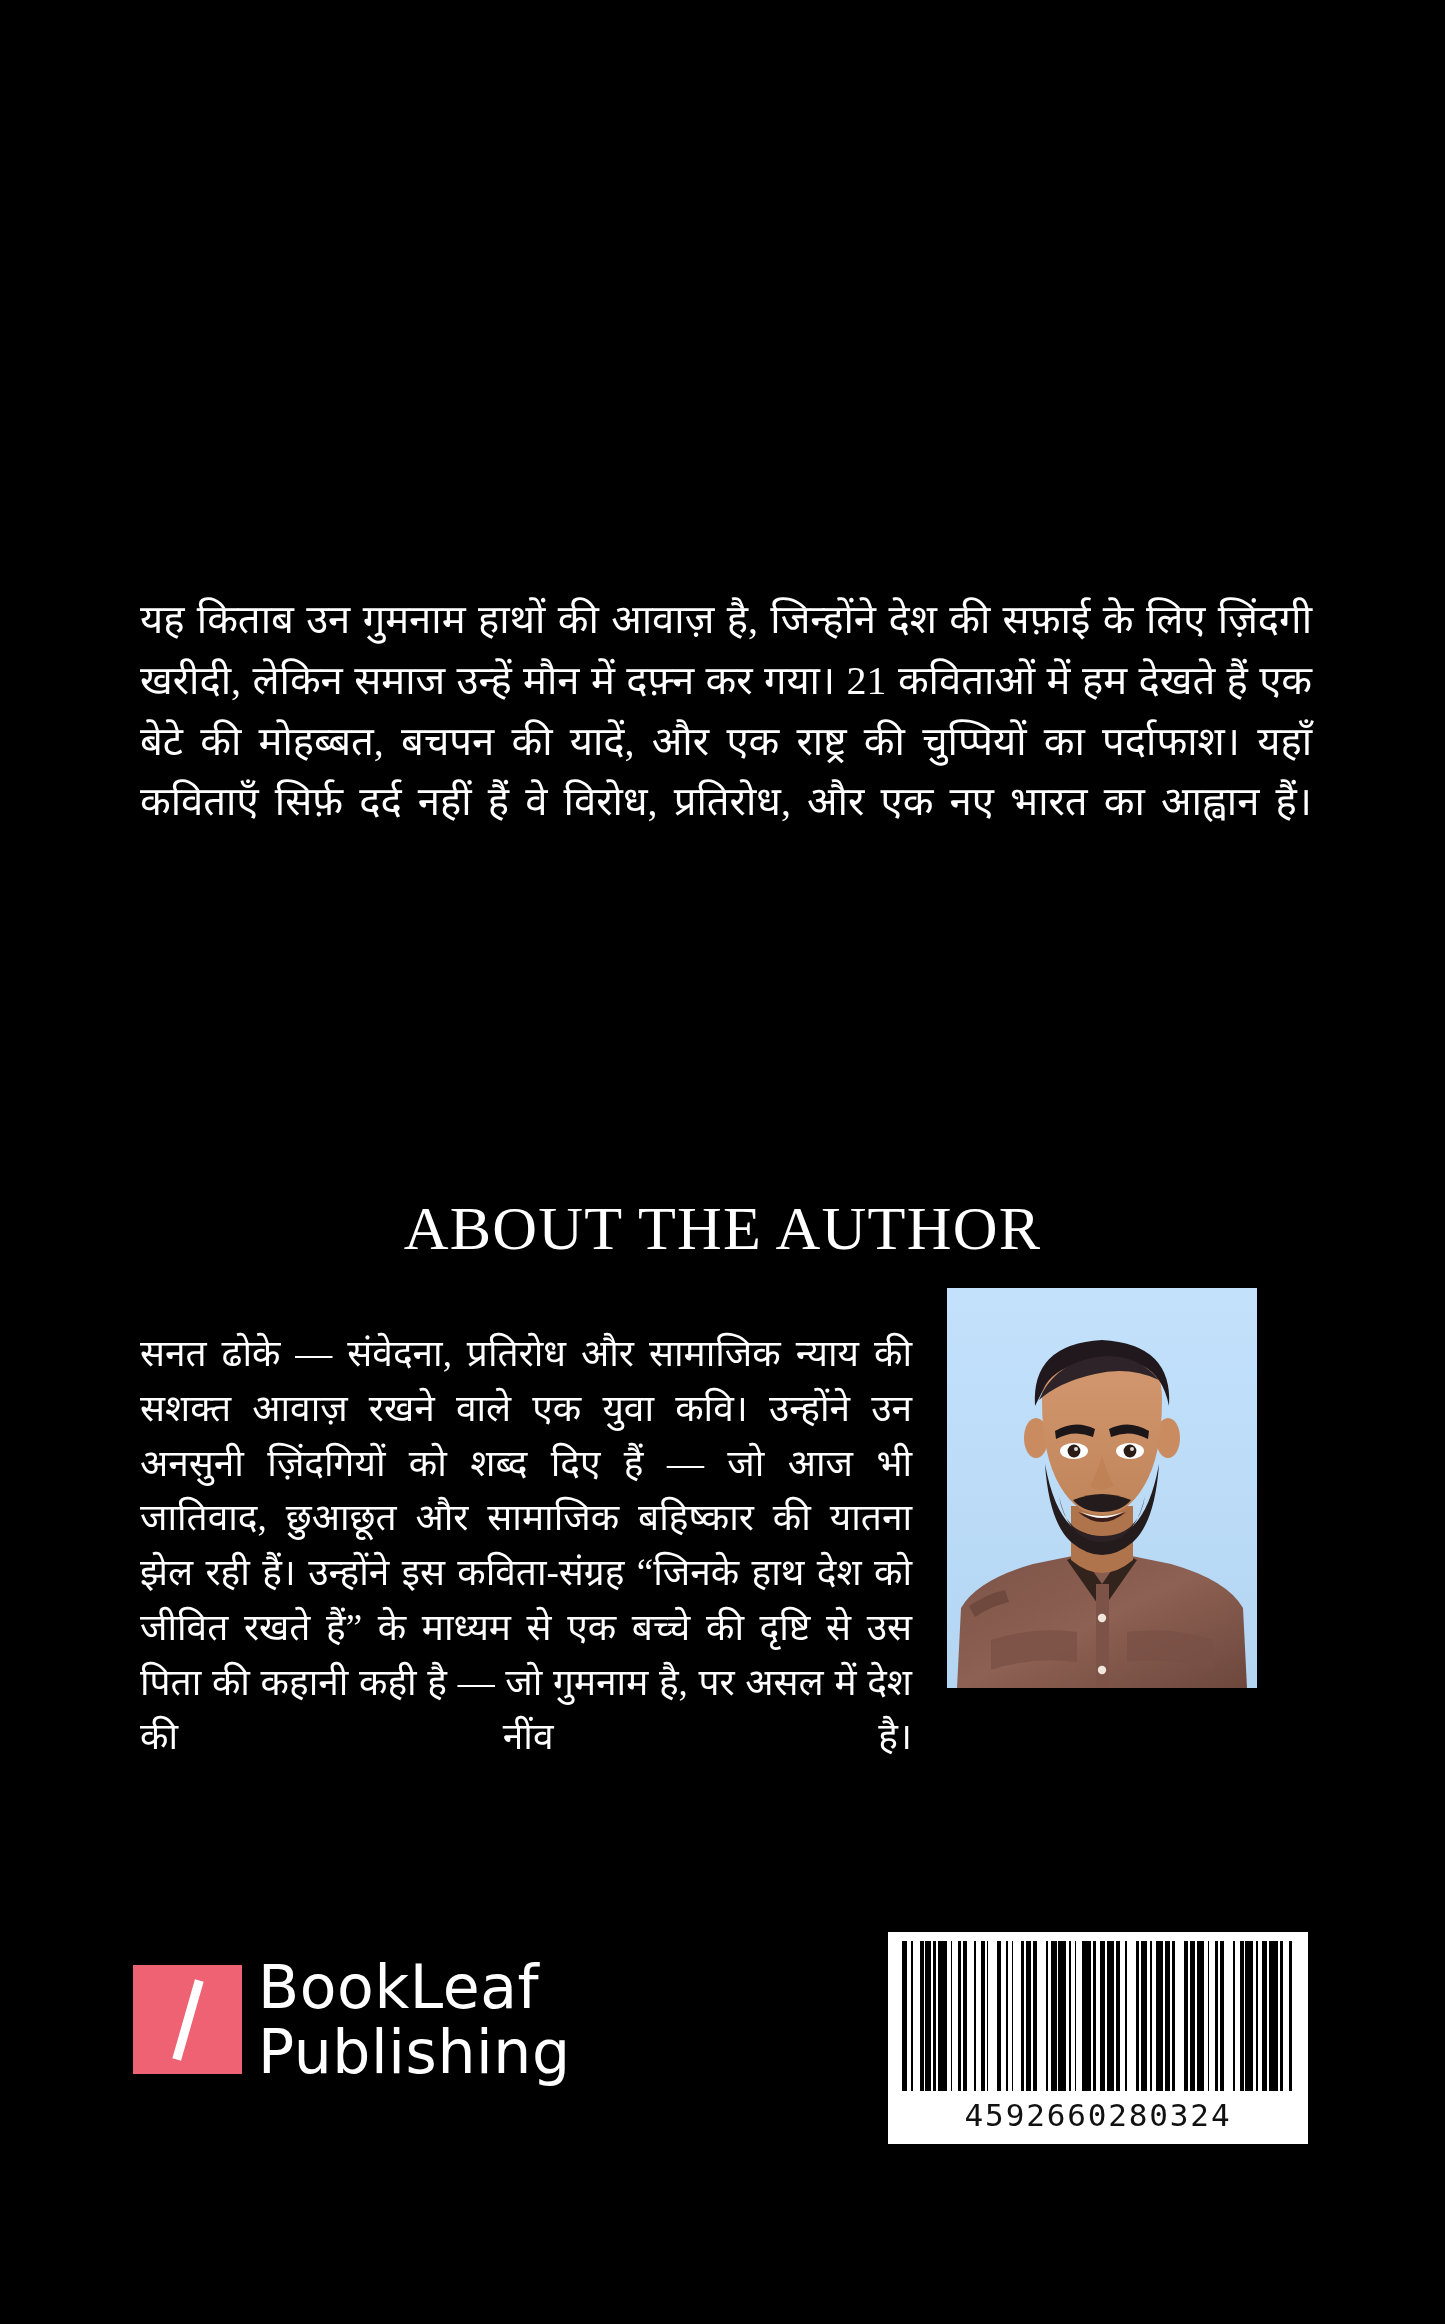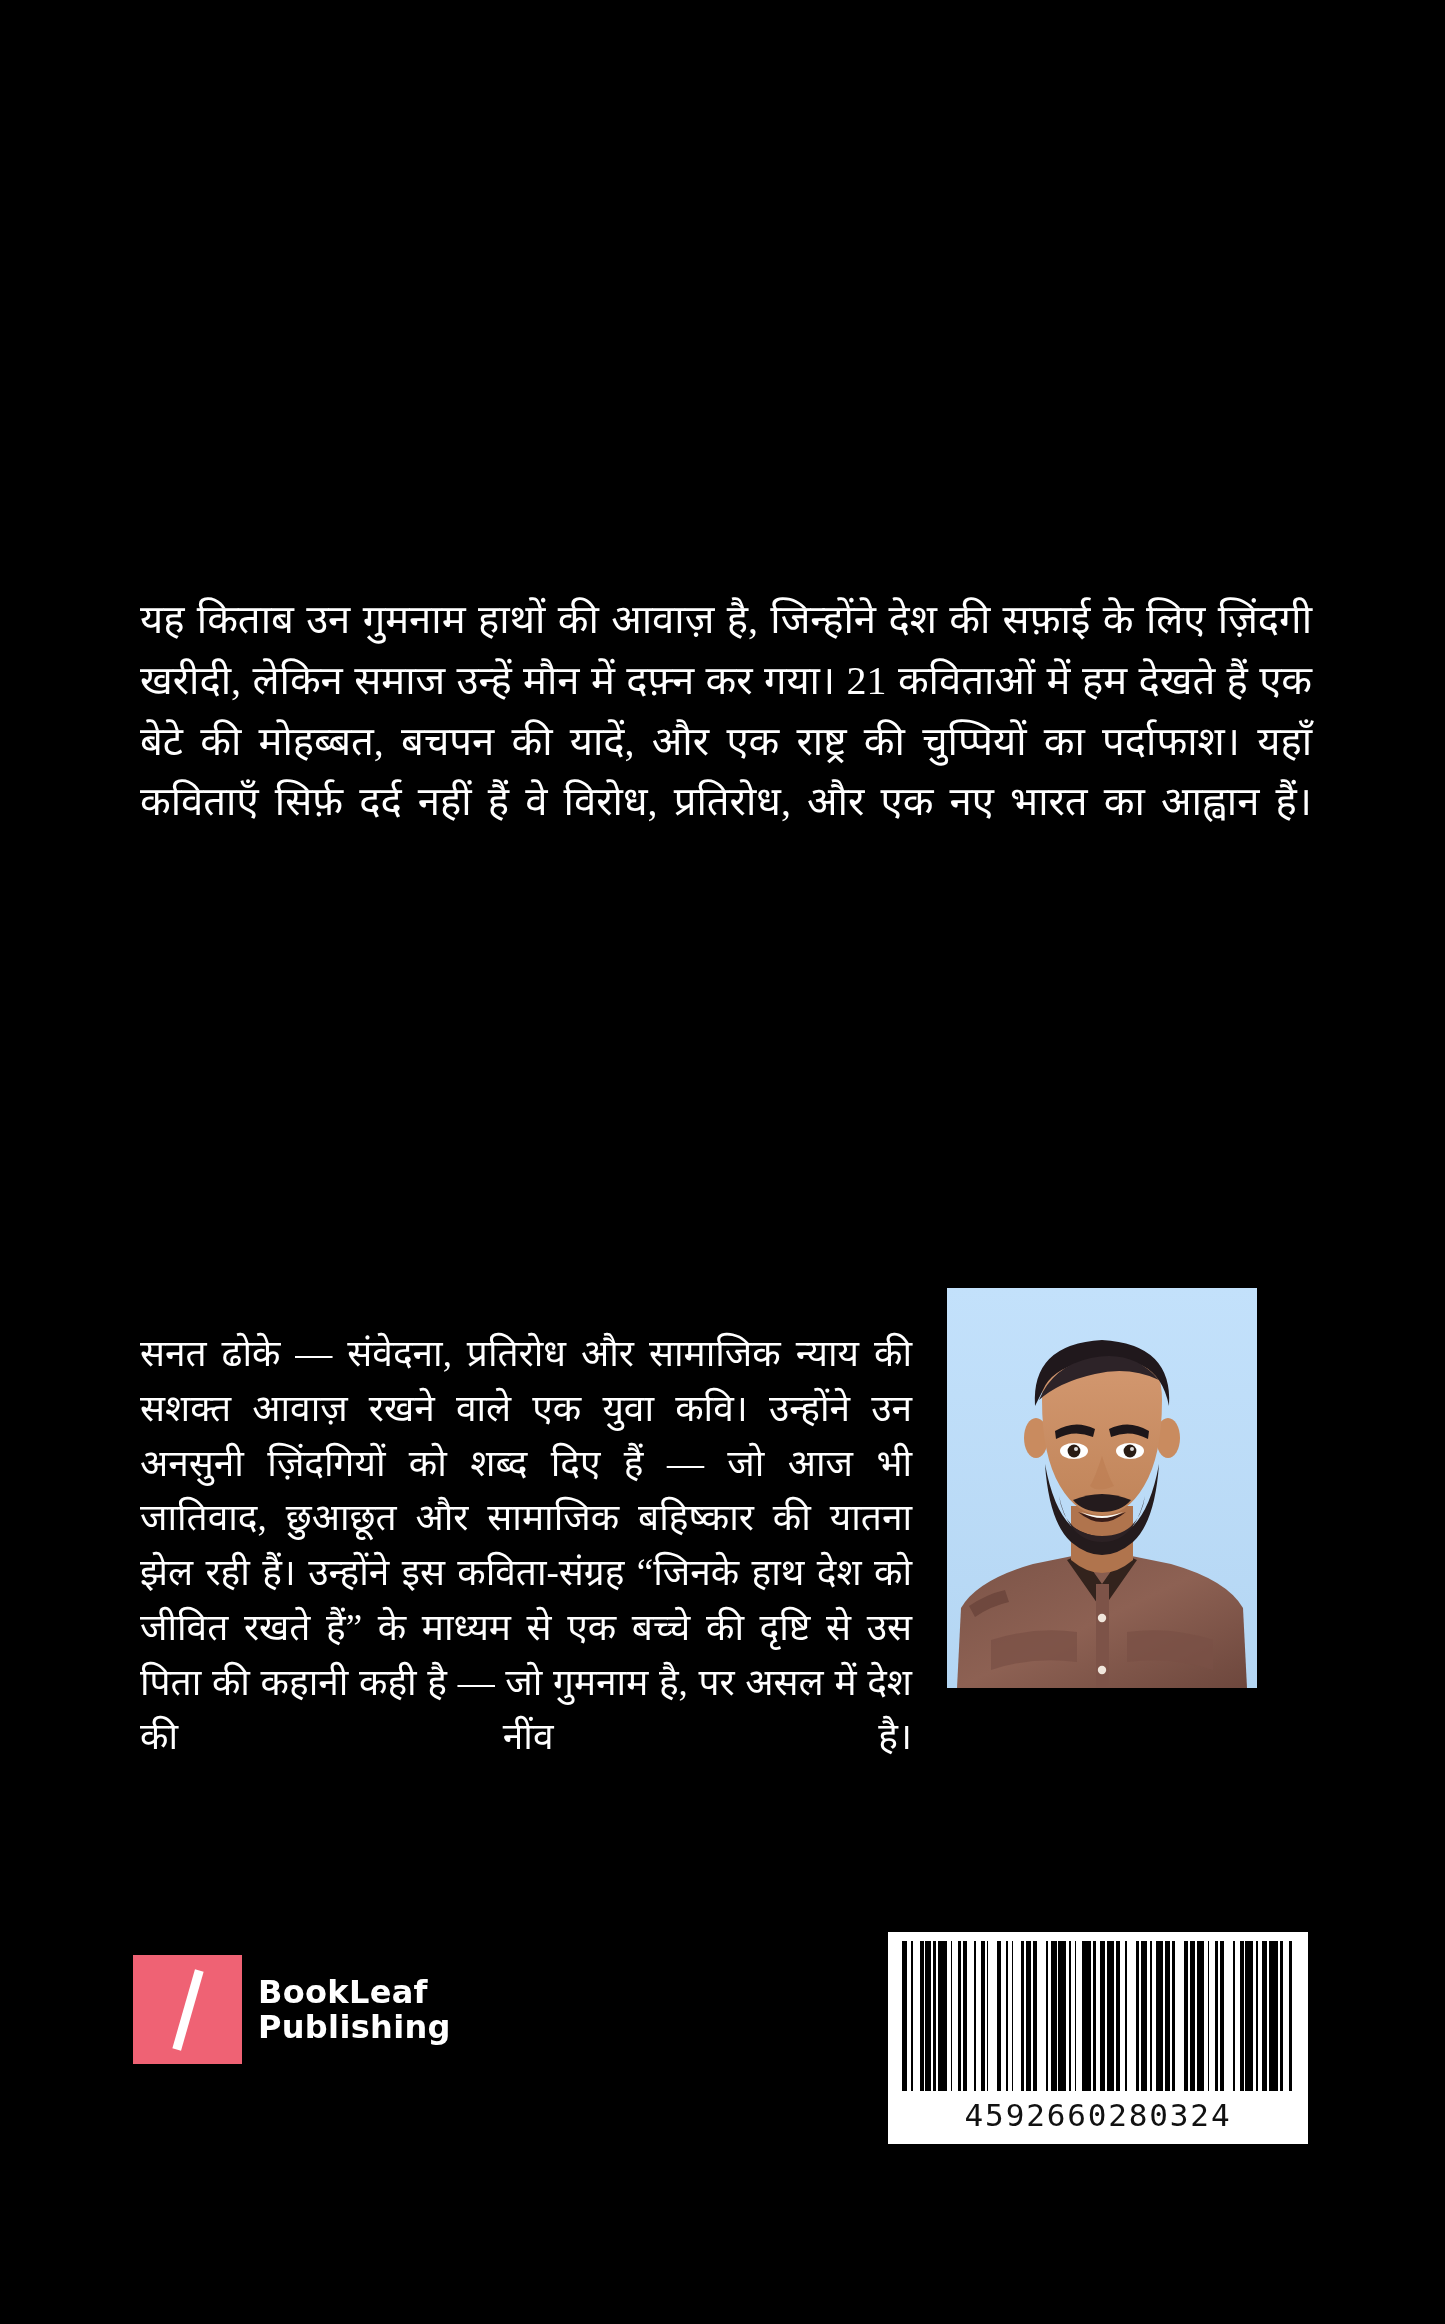--- a/index.html
+++ b/index.html
@@ -126,22 +126,22 @@
     left: 50%;
     top: 14px;
     width: 9px;
     height: 82px;
     background: #ffffff;
     transform: translateX(-50%) rotate(16deg);
   }
   .logo-wordmark {
     margin-left: 16px;
     font-family: "DejaVu Sans", sans-serif;
-    font-weight: 700;
-    font-size: 32px;
+    font-weight: 400;
+    font-size: 60px;
     line-height: 1.08;
     color: #ffffff;
     letter-spacing: 0.01em;
   }
   #logo-regions {
     margin-top: 16px;
     text-align: center;
     font-family: "DejaVu Sans", sans-serif;
     font-weight: 300;
     font-size: 29px;
@@ -182,20 +182,21 @@
 </style>
 </head>
 <body>
 
 <div class="page">
 
 
 
   <p id="book-description">यह किताब उन गुमनाम हाथों की आवाज़ है, जिन्होंने देश की सफ़ाई के लिए ज़िंदगी खरीदी, लेकिन समाज उन्हें मौन में दफ़्न कर गया। 21 कविताओं में हम देखते हैं एक बेटे की मोहब्बत, बचपन की यादें, और एक राष्ट्र की चुप्पियों का पर्दाफाश। यहाँ कविताएँ सिर्फ़ दर्द नहीं हैं वे विरोध, प्रतिरोध, और एक नए भारत का आह्वान हैं।</p>
 
+  <h1 class="section-heading" id="about-author-heading">ABOUT THE AUTHOR</h1>
 
   <p id="author-bio">सनत ढोके — संवेदना, प्रतिरोध और सामाजिक न्याय की सशक्त आवाज़ रखने वाले एक युवा कवि। उन्होंने उन अनसुनी ज़िंदगियों को शब्द दिए हैं — जो आज भी जातिवाद, छुआछूत और सामाजिक बहिष्कार की यातना झेल रही हैं। उन्होंने इस कविता-संग्रह “जिनके हाथ देश को जीवित रखते हैं” के माध्यम से एक बच्चे की दृष्टि से उस पिता की कहानी कही है — जो गुमनाम है, पर असल में देश की नींव है।</p>
 
   <div id="author-photo">
     <svg viewBox="0 0 310 400" preserveAspectRatio="xMidYMid slice">
       <defs>
         <linearGradient id="skyBg" x1="0" y1="0" x2="0" y2="1">
           <stop offset="0%" stop-color="#c3e1fb"></stop>
           <stop offset="100%" stop-color="#b4d6f3"></stop>
         </linearGradient>

